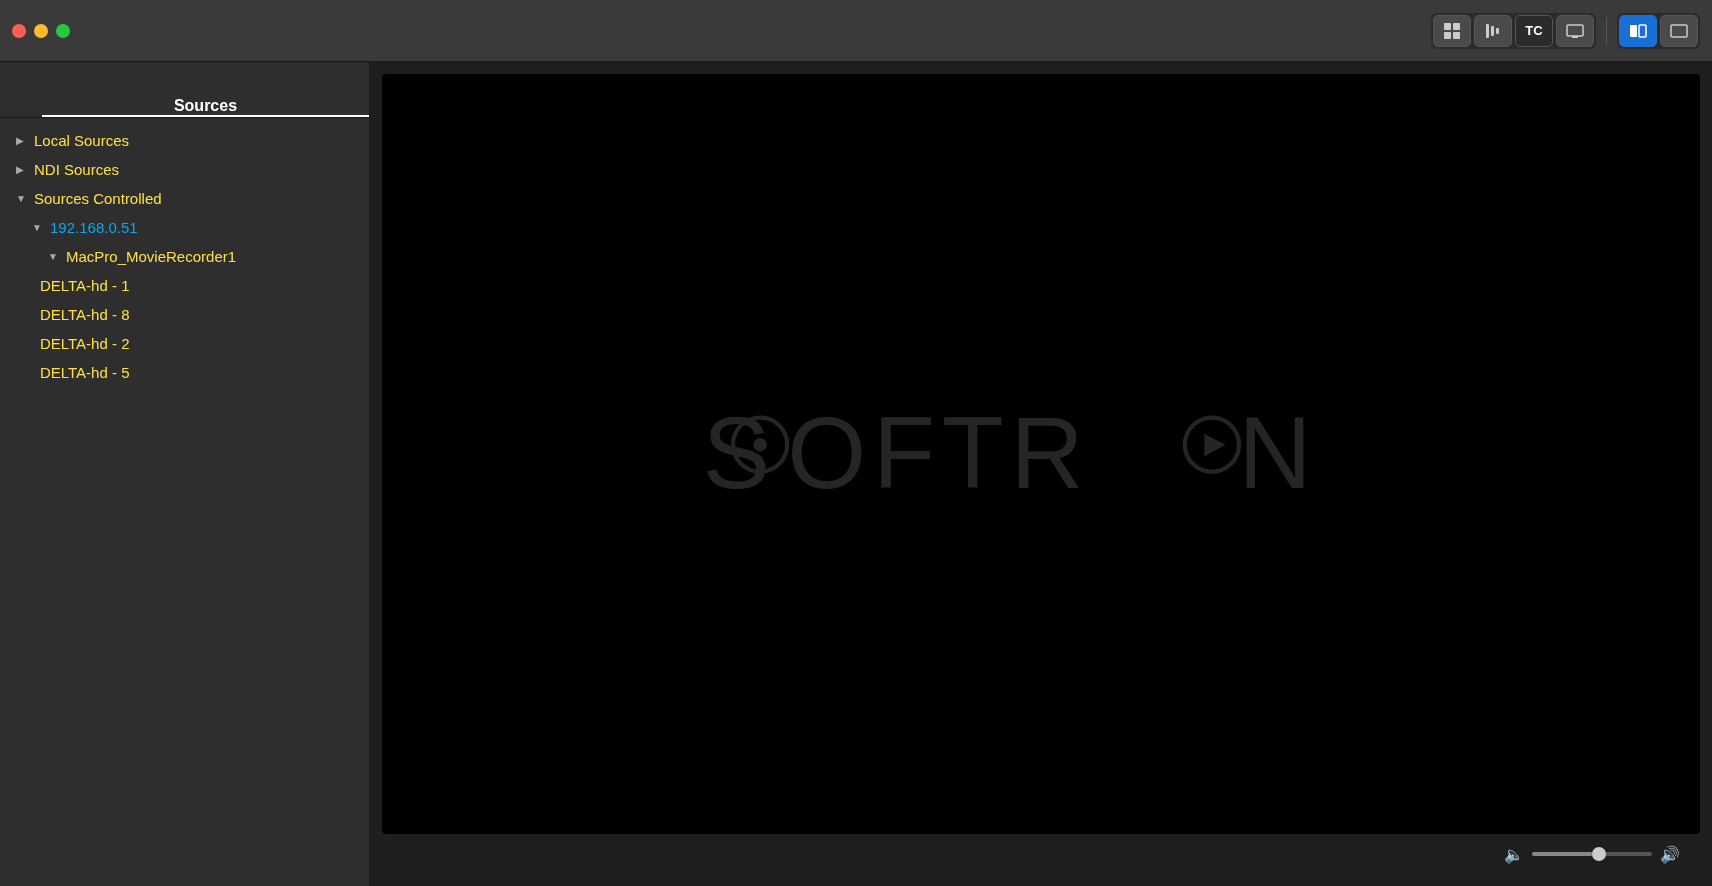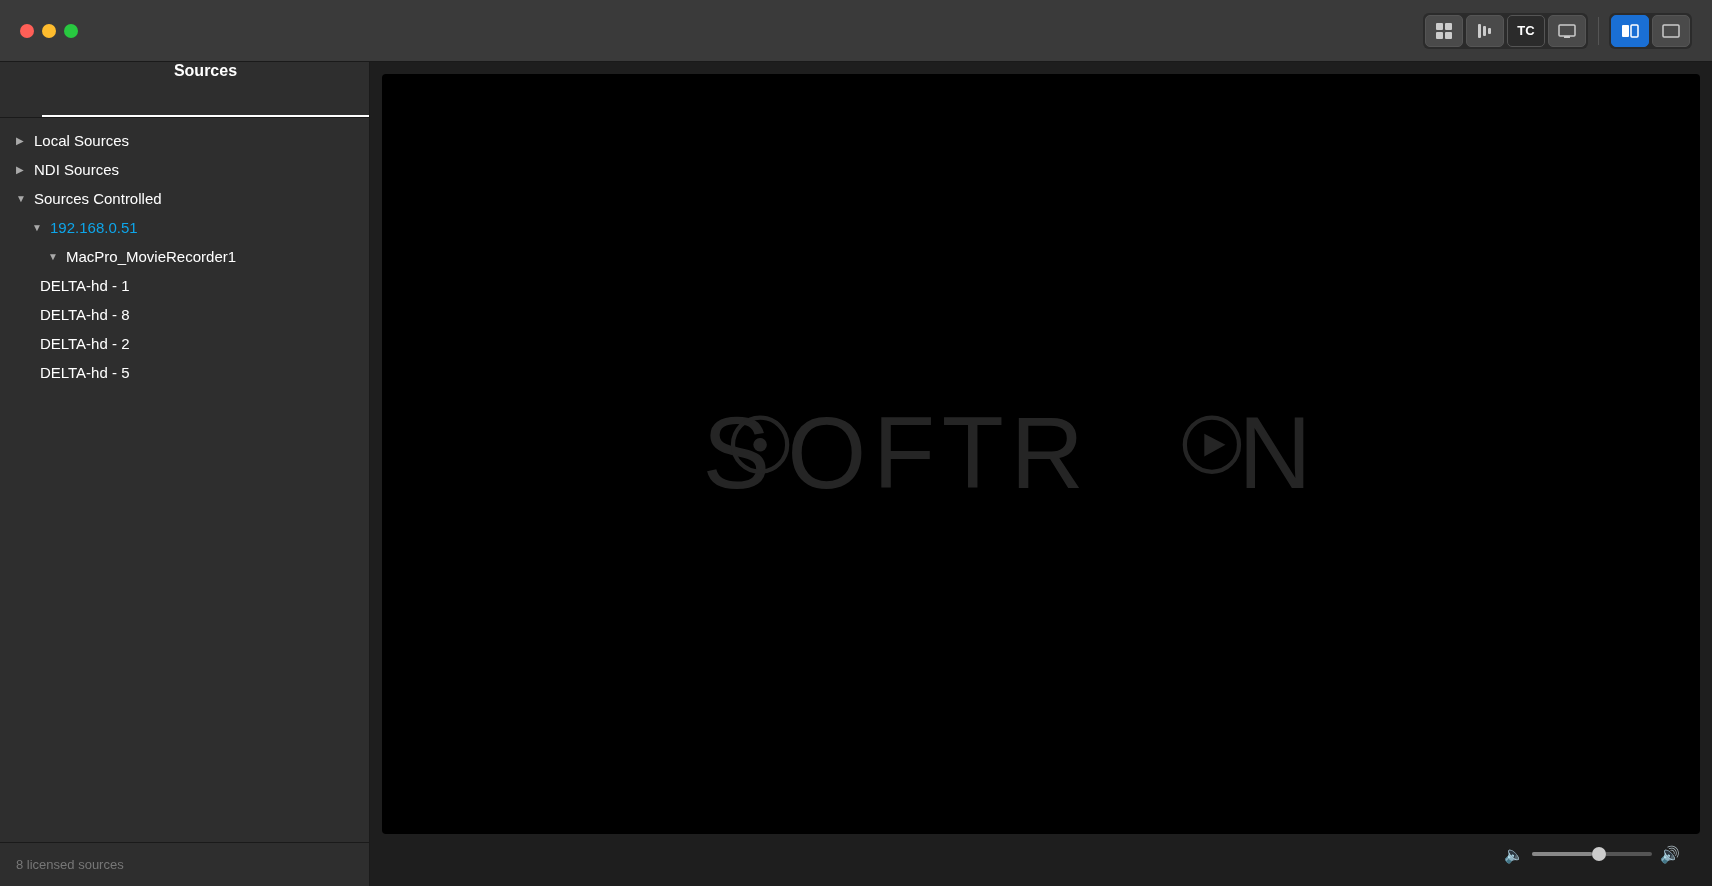--- a/index.html
+++ b/index.html
@@ -13,21 +13,21 @@
     }
 
     
     .titlebar {
       width: 100%;
       height: 62px;
       background: #3a3a3a;
       display: flex;
       align-items: center;
       justify-content: space-between;
-      padding: 0 20px;
+      padding: 0 12px;
       border-bottom: 1px solid #1a1a1a;
     }
 
     .window-controls {
       display: flex;
       align-items: center;
       gap: 8px;
     }
 
     .traffic-light {
@@ -110,21 +110,21 @@
 
     .sidebar-tabs {
       display: flex;
       height: 56px;
       border-bottom: 1px solid #1a1a1a;
     }
 
     .sidebar-tab {
       flex: 1;
       display: flex;
-      align-items: flex-start;
+      align-items: flex-end;
       justify-content: center;
       font-size: 16px;
       cursor: pointer;
       color: #aaa;
       border-bottom: 2px solid transparent;
       margin-left: 42px;
     }
 
     .sidebar-tab.active {
       color: #ffffff;
@@ -154,21 +154,21 @@
       width: 12px;
       display: inline-block;
     }
 
     .tree-item.level-0 { padding-left: 16px; }
     .tree-item.level-1 { padding-left: 32px; }
     .tree-item.level-2 { padding-left: 48px; }
     .tree-item.level-3 { }
 
     .tree-item .label {
-      color: #ffffff;
+      color: #fde047;
     }
 
     .tree-item.ip-item .label {
       color: #0ea5e9;
     }
 
     .sidebar-footer {
       padding: 14px 16px;
       font-size: 13px;
       color: #777;
@@ -338,23 +338,20 @@
         <div class="tree-item level-3">
           <span style="width: 18px; display: inline-block;"></span>
           <span class="label">DELTA-hd - 2</span>
         </div>
         <div class="tree-item level-3">
           <span style="width: 18px; display: inline-block;"></span>
           <span class="label">DELTA-hd - 5</span>
         </div>
       </div>
 
-    <div class="sidebar-footer">
-      <span>8 licensed sources</span>
-    </div>
   </div>
 
   <div class="main-content">
     <div class="preview-area">
 
       <svg class="logo-svg" viewBox="0 0 800 130" width="680" height="110">
 
         <text x="0" y="105" font-family="-apple-system, Helvetica Neue, sans-serif" font-size="120" font-weight="200" fill="#444" letter-spacing="8">S</text>
 
         <circle cx="68" cy="54" r="32" fill="none" stroke="#444" stroke-width="5"></circle>

